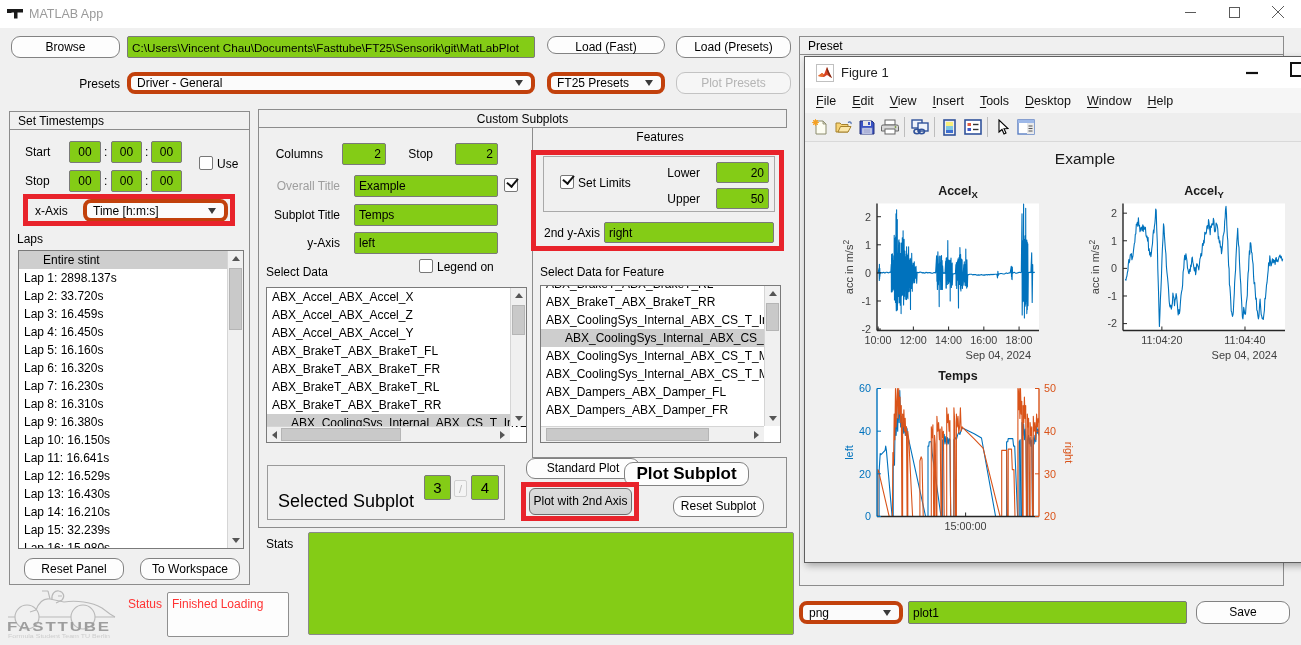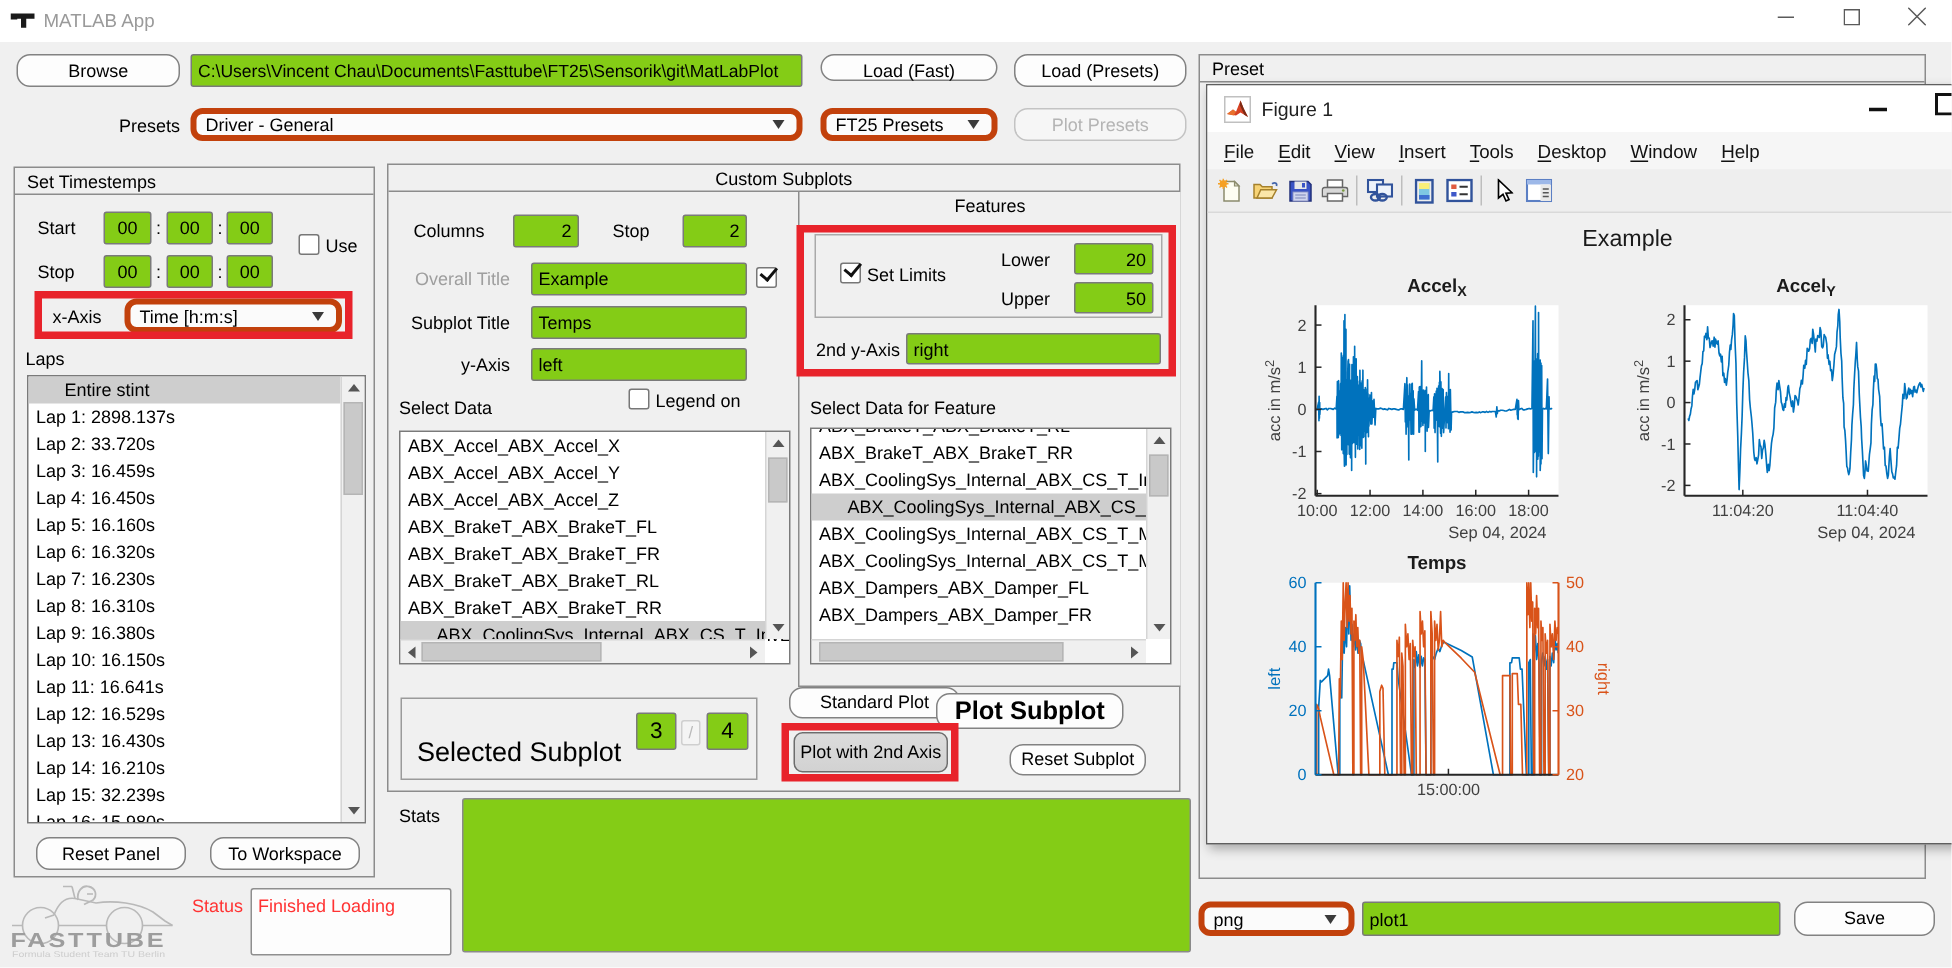--- a/index.html
+++ b/index.html
@@ -184,21 +184,21 @@
         <path d="M30 26 C33 18 38 14 44 15 L58 18 C70 16 86 18 96 24 L104 30 L109 33"></path>
         <path d="M30 26 L24 28 M44 15 L42 7 M42 7 L36 7"></path>
         <path d="M46 16 C45 10 49 6 53 7 C58 8 59 13 56 16 L50 19" stroke-width="1.2"></path>
         <path d="M56 12 L52 12" stroke-width="1"></path>
       </g>
       <text x="1" y="47" font-size="13.5" font-family="Liberation Sans,sans-serif" font-weight="bold" fill="#9d9d9d" textLength="104" lengthAdjust="spacingAndGlyphs" letter-spacing="1.5">FASTTUBE</text>
       <text x="2" y="54" font-size="5.6" fill="#cdcdcd" textLength="102" lengthAdjust="spacingAndGlyphs">Formula Student Team TU Berlin</text>
     </svg>
 
     <div class="lbl" style="left:128px;top:569px;color:#ff3333">Status</div>
-    <div class="edit" style="left:167px;top:564px;width:134px;height:45px;border-color:#8f8f8f;align-items:flex-start;padding-top:4px;background:#fdfdfd">
+    <div class="edit" style="left:167px;top:564px;width:122px;height:45px;border-color:#8f8f8f;align-items:flex-start;padding-top:4px;background:#fdfdfd">
       <span style="color:#ff3333">Finished Loading</span>
     </div>
 
     <div class="panel" style="left:258px;top:81px;width:529px;height:419px">
       <div class="ptitle ctr">Custom Subplots</div>
     </div>
 
     <div class="panel" style="left:532px;top:100px;width:255px;height:330px;border-top:none;border-bottom:1px solid #8c8c8c;border-right:none">
       <div class="ptitle ctr" style="border-bottom:none">Features</div>
     </div>
@@ -219,22 +219,22 @@
     <div class="edit" style="left:354px;top:204px;width:144px;height:22px">left</div>
 
     <div class="lbl" style="left:266px;top:237px">Select Data</div>
     <div class="checkbox" style="left:419px;top:231px"></div>
     <div class="lbl" style="left:437px;top:232px">Legend on</div>
 
     <div class="listbox" style="left:266px;top:259px;width:261px;height:156px">
       <div class="items" style="right:16px">
 
       <div class="li">ABX_Accel_ABX_Accel_X</div>
+          <div class="li">ABX_Accel_ABX_Accel_Z</div>
           <div class="li">ABX_Accel_ABX_Accel_Y</div>
-          <div class="li">ABX_Accel_ABX_Accel_Z</div>
           <div class="li">ABX_BrakeT_ABX_BrakeT_FL</div>
           <div class="li">ABX_BrakeT_ABX_BrakeT_FR</div>
           <div class="li">ABX_BrakeT_ABX_BrakeT_RL</div>
           <div class="li">ABX_BrakeT_ABX_BrakeT_RR</div>
           <div class="li selected">ABX_CoolingSys_Internal_ABX_CS_T_InvL</div>
         </div>
       <div class="vsb" style="right:0;top:0;bottom:16px">
         <span class="sbarrow arr-up" style="left:4px;top:5px"></span>
         <span class="sbthumb" style="left:1px;top:17px;width:13px;height:30px"></span>
         <span class="sbarrow arr-dn" style="left:4px;bottom:5px"></span>

